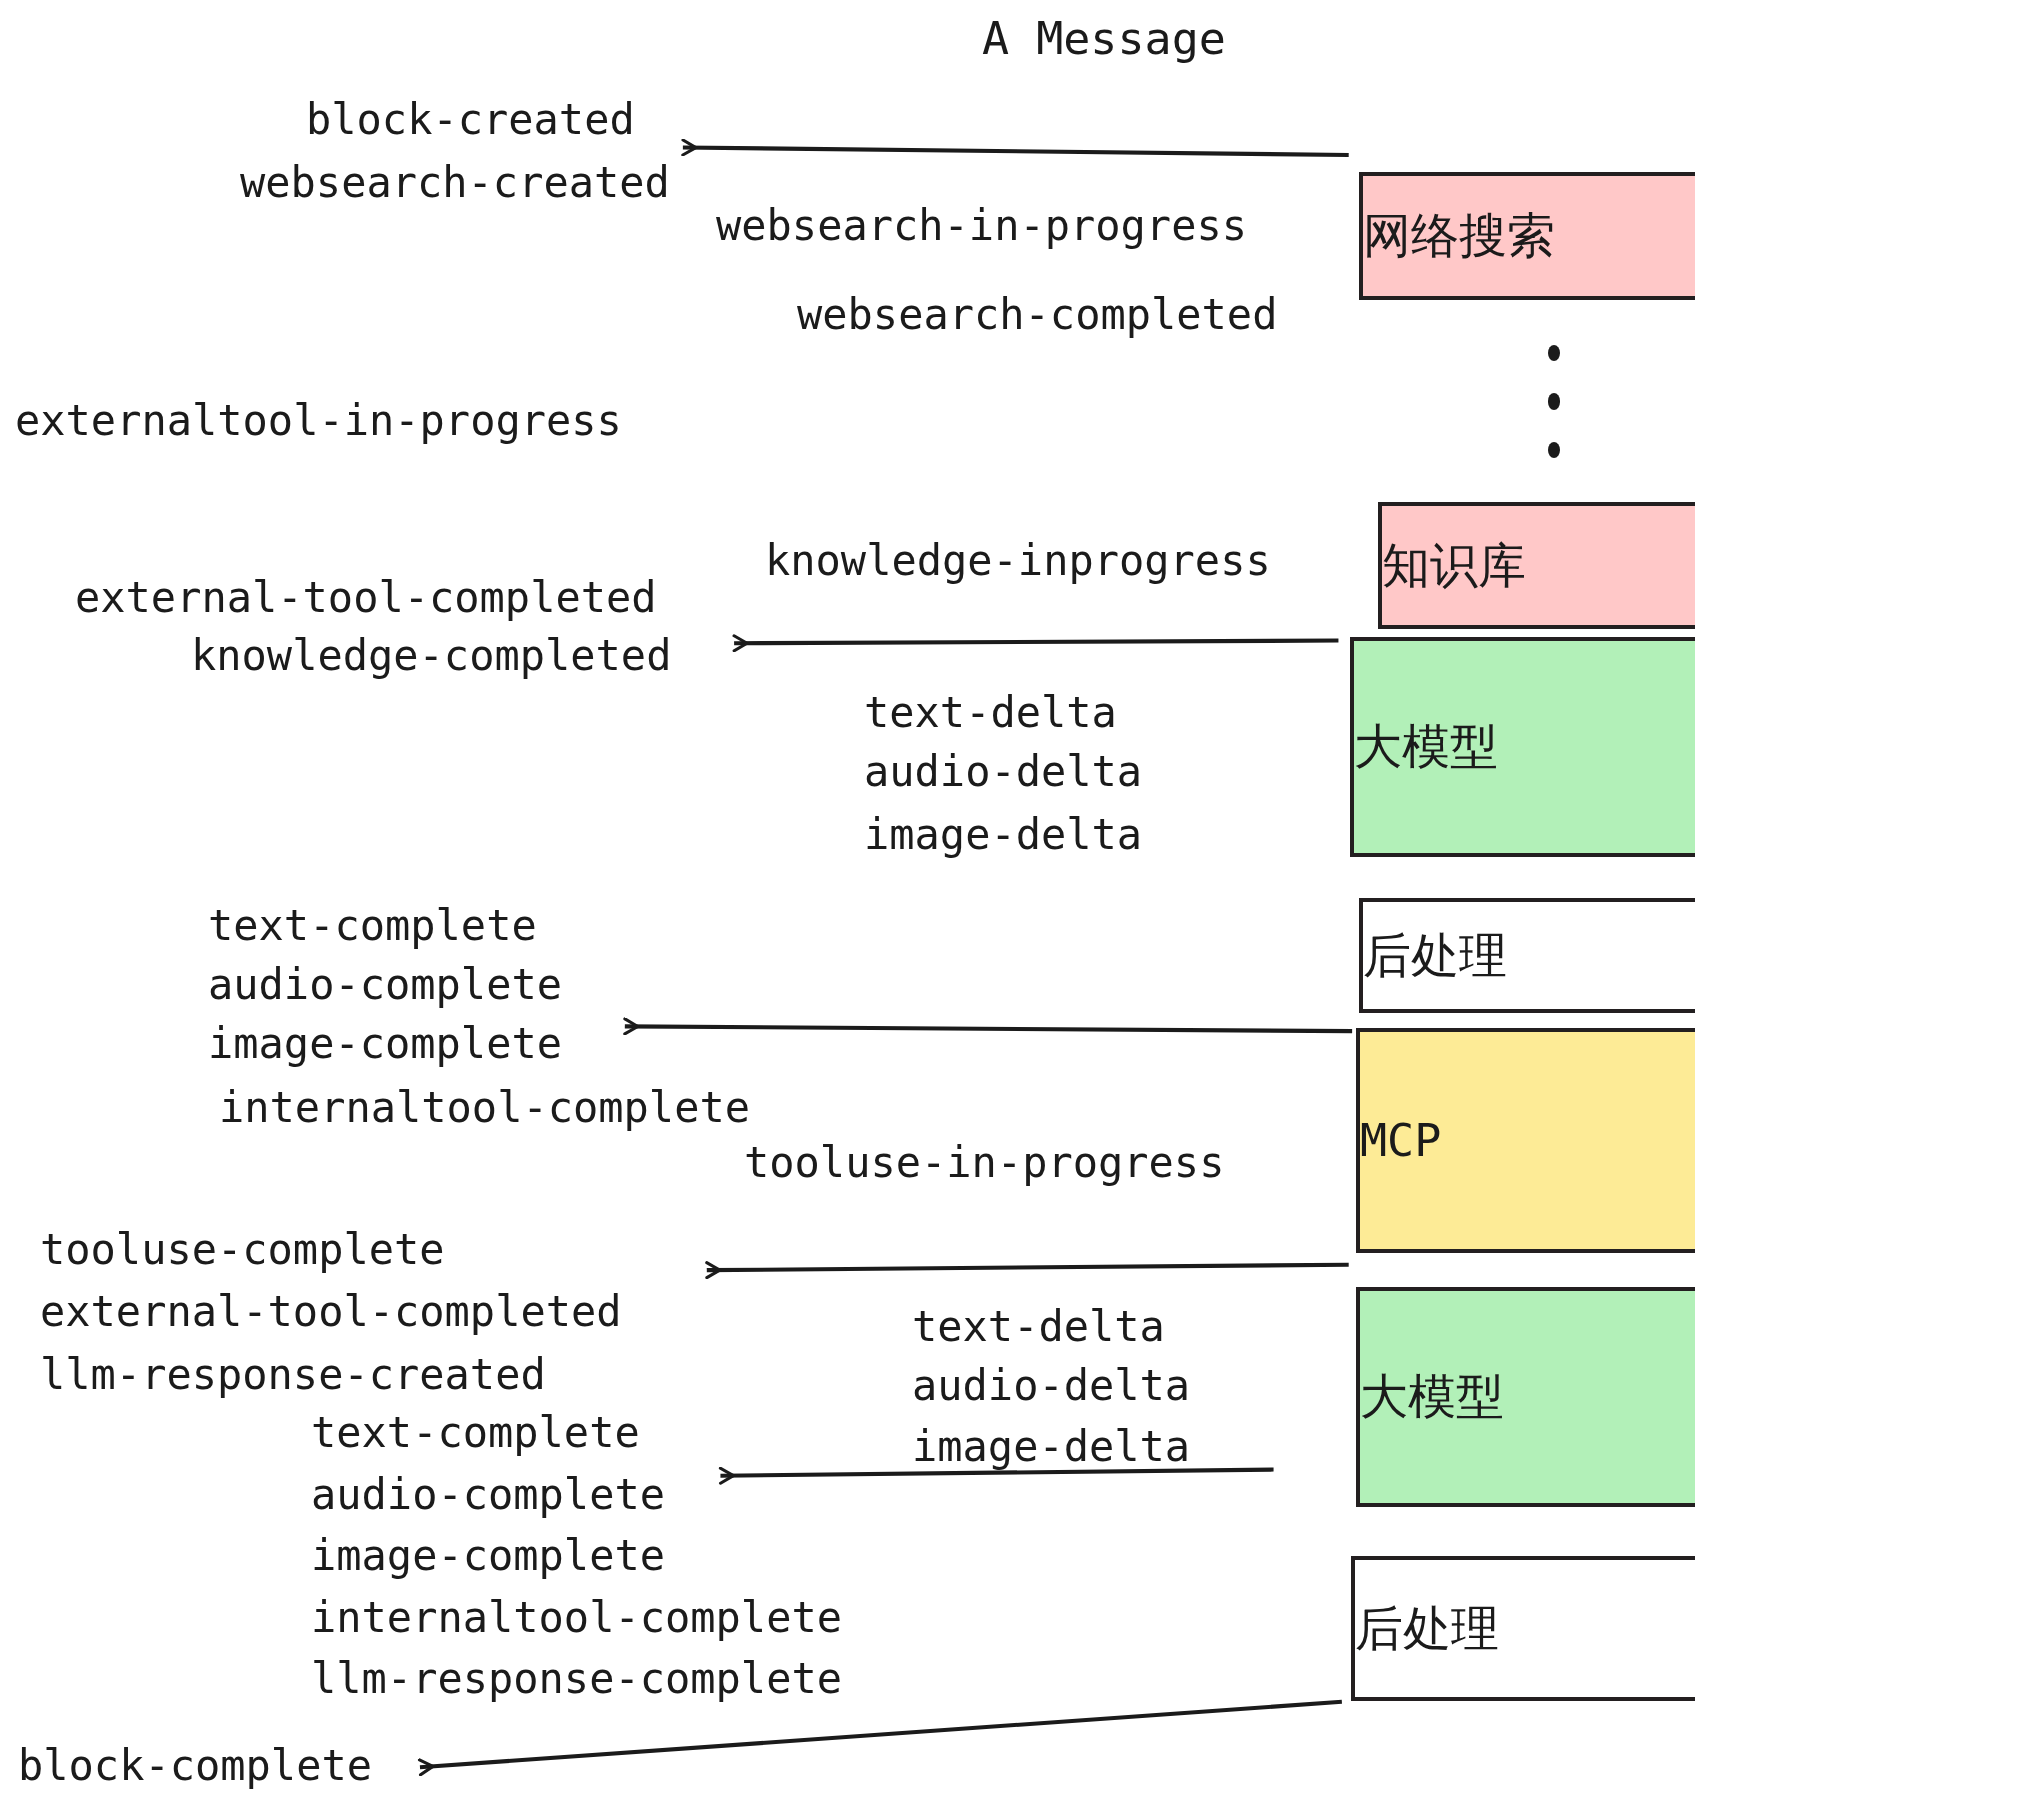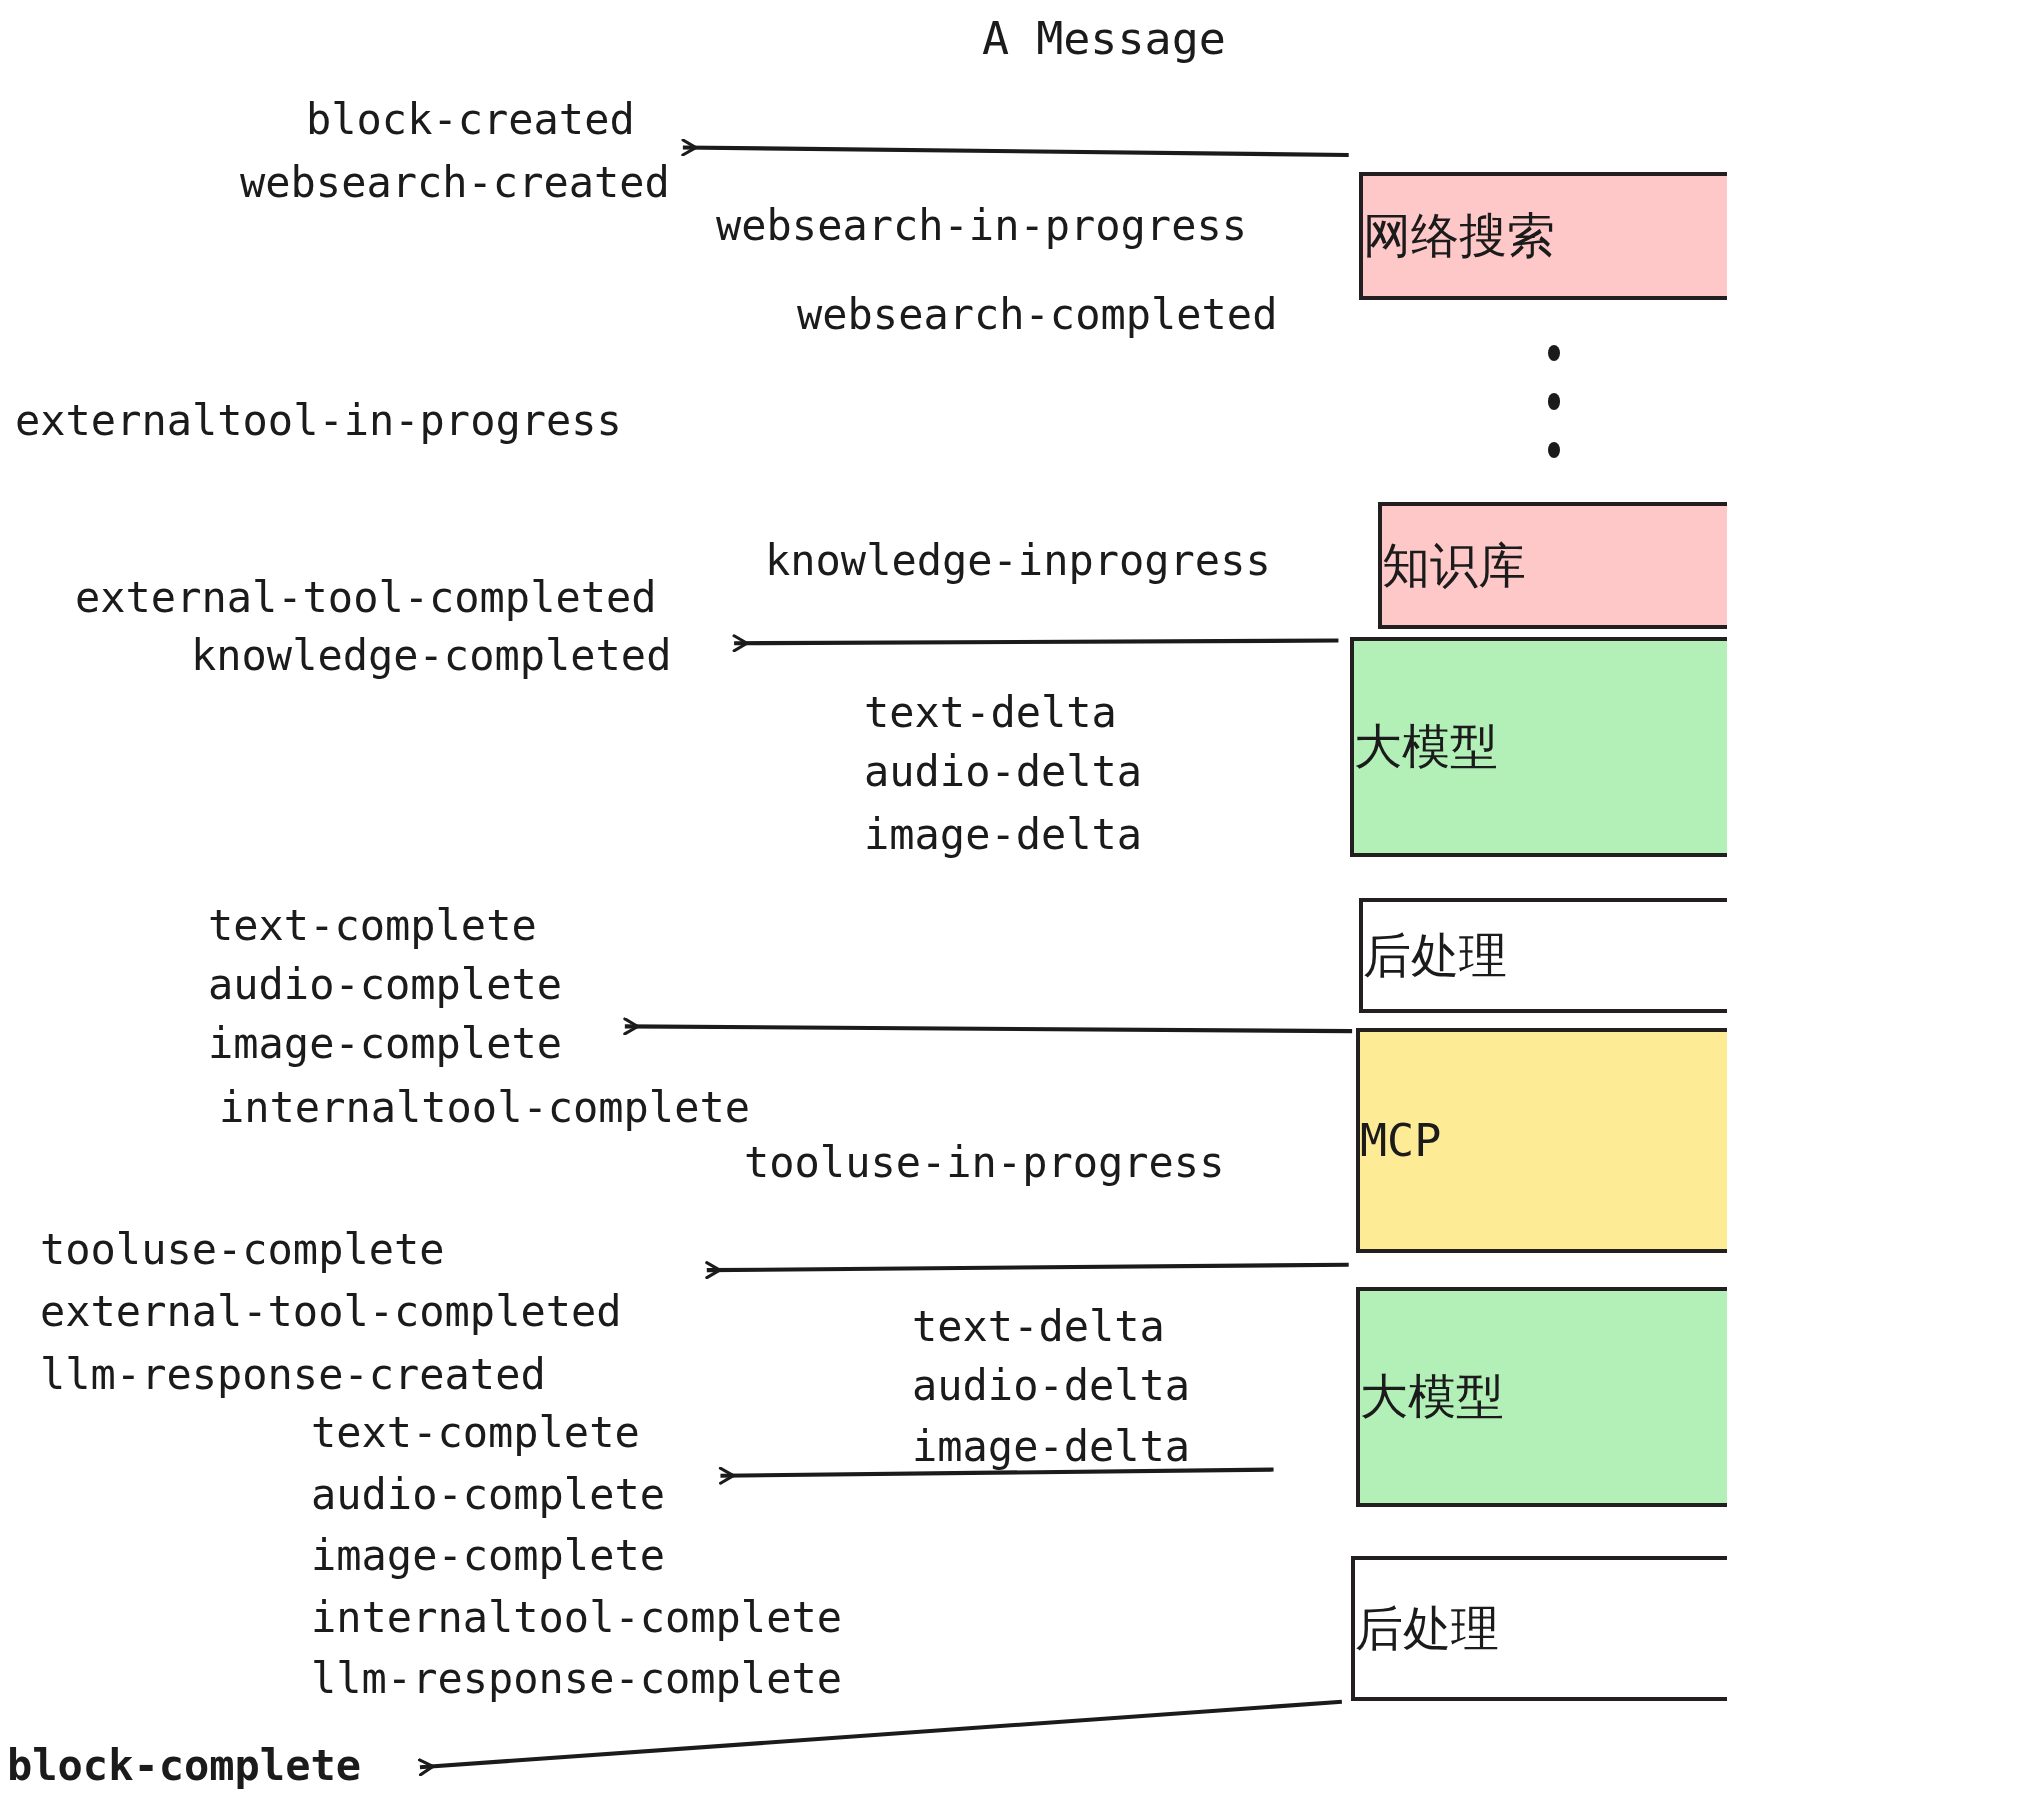--- a/index.html
+++ b/index.html
@@ -3,21 +3,20 @@
 <meta charset="utf-8">
 <style>
   html,body{margin:0;padding:0;background:#ffffff;}
   #stage{
     position:relative;
     width:1695px;
     height:1796px;
     background:#ffffff;
     overflow:hidden;
     font-family:"DejaVu Sans Mono", monospace;
-    padding-left:32px;
   }
   .lbl{
     position:absolute;
     font-family:"DejaVu Sans Mono","Liberation Mono",monospace;
     font-size:42px;
     line-height:1;
     color:#1b1b1b;
     white-space:nowrap;
     letter-spacing:0px;
   }
@@ -178,16 +177,16 @@
   <div class="lbl" style="left:912px; top:1306px;">text-delta</div>
   <div class="lbl" style="left:912px; top:1365px;">audio-delta</div>
   <div class="lbl" style="left:912px; top:1426px;">image-delta</div>
 
   <div class="lbl" style="left:311px; top:1412px;">text-complete</div>
   <div class="lbl" style="left:311px; top:1474px;">audio-complete</div>
   <div class="lbl" style="left:311px; top:1535px;">image-complete</div>
   <div class="lbl" style="left:311px; top:1597px;">internaltool-complete</div>
   <div class="lbl" style="left:311px; top:1658px;">llm-response-complete</div>
 
-  <div class="lbl" style="left:7px; top:1745px;font-weight:bold;">block-complete</div>
+  <div class="lbl" style="left:18px; top:1745px;">block-complete</div>
 
 </div>
 
 
 </body></html>

